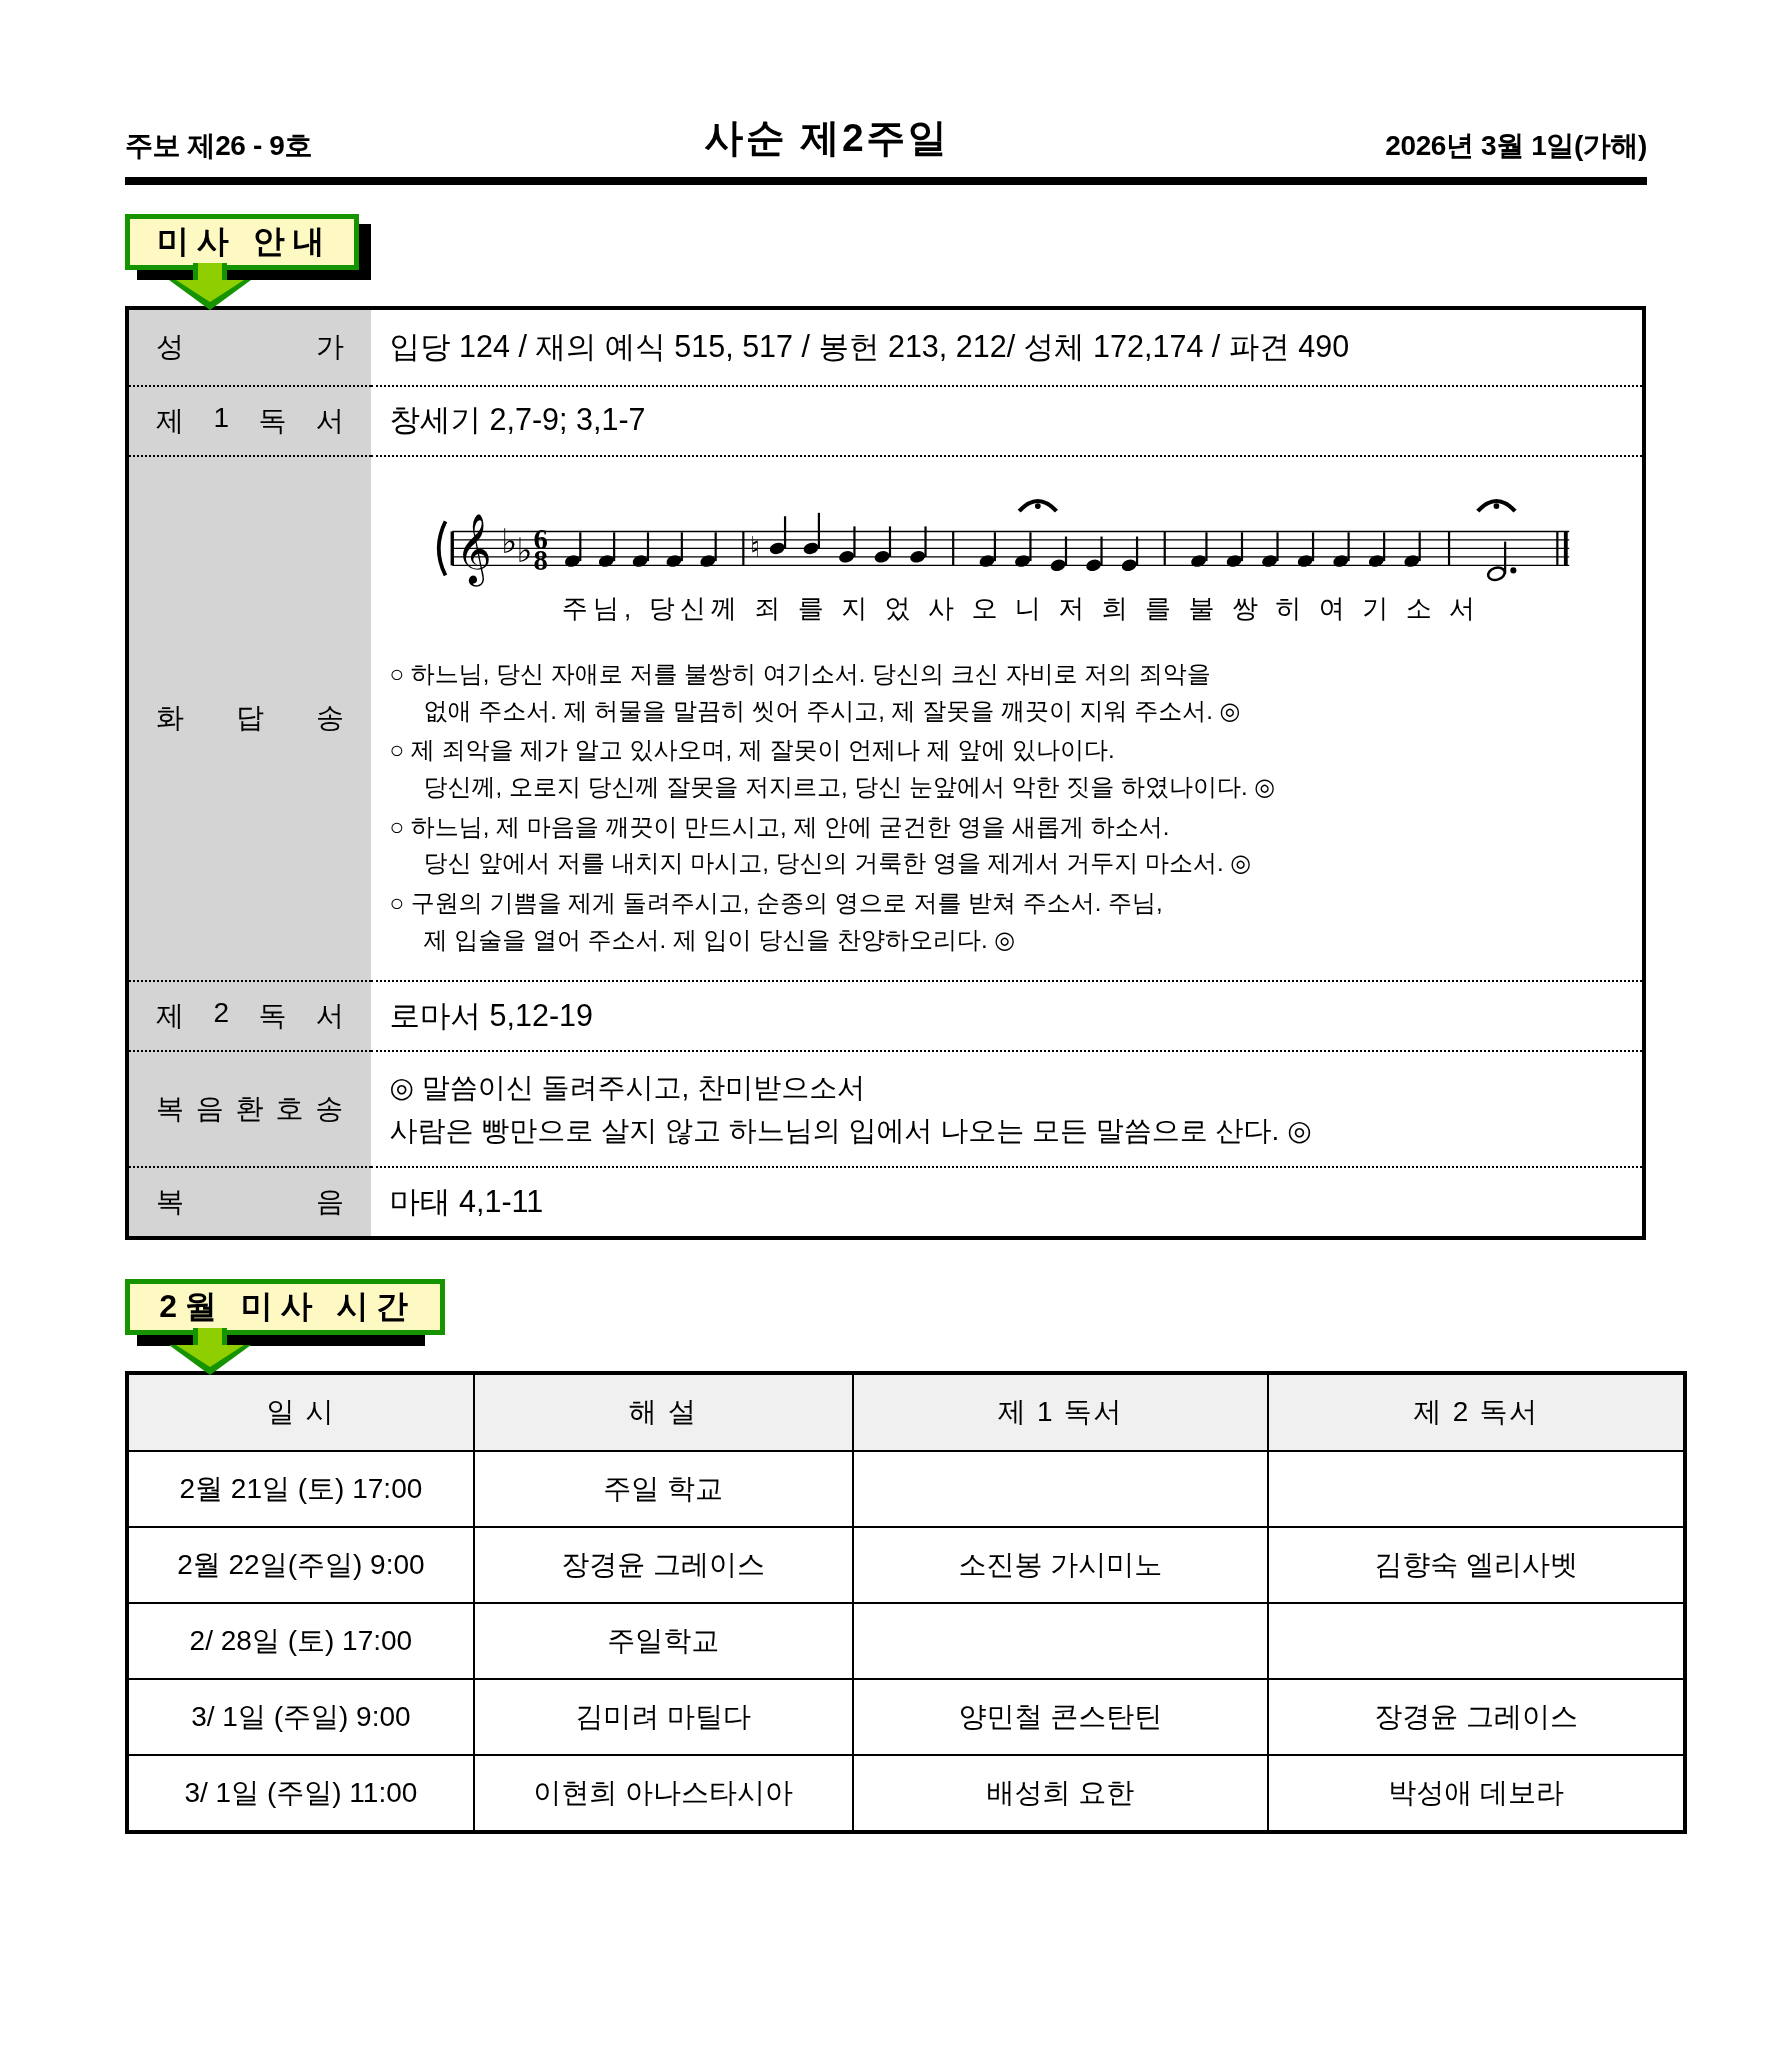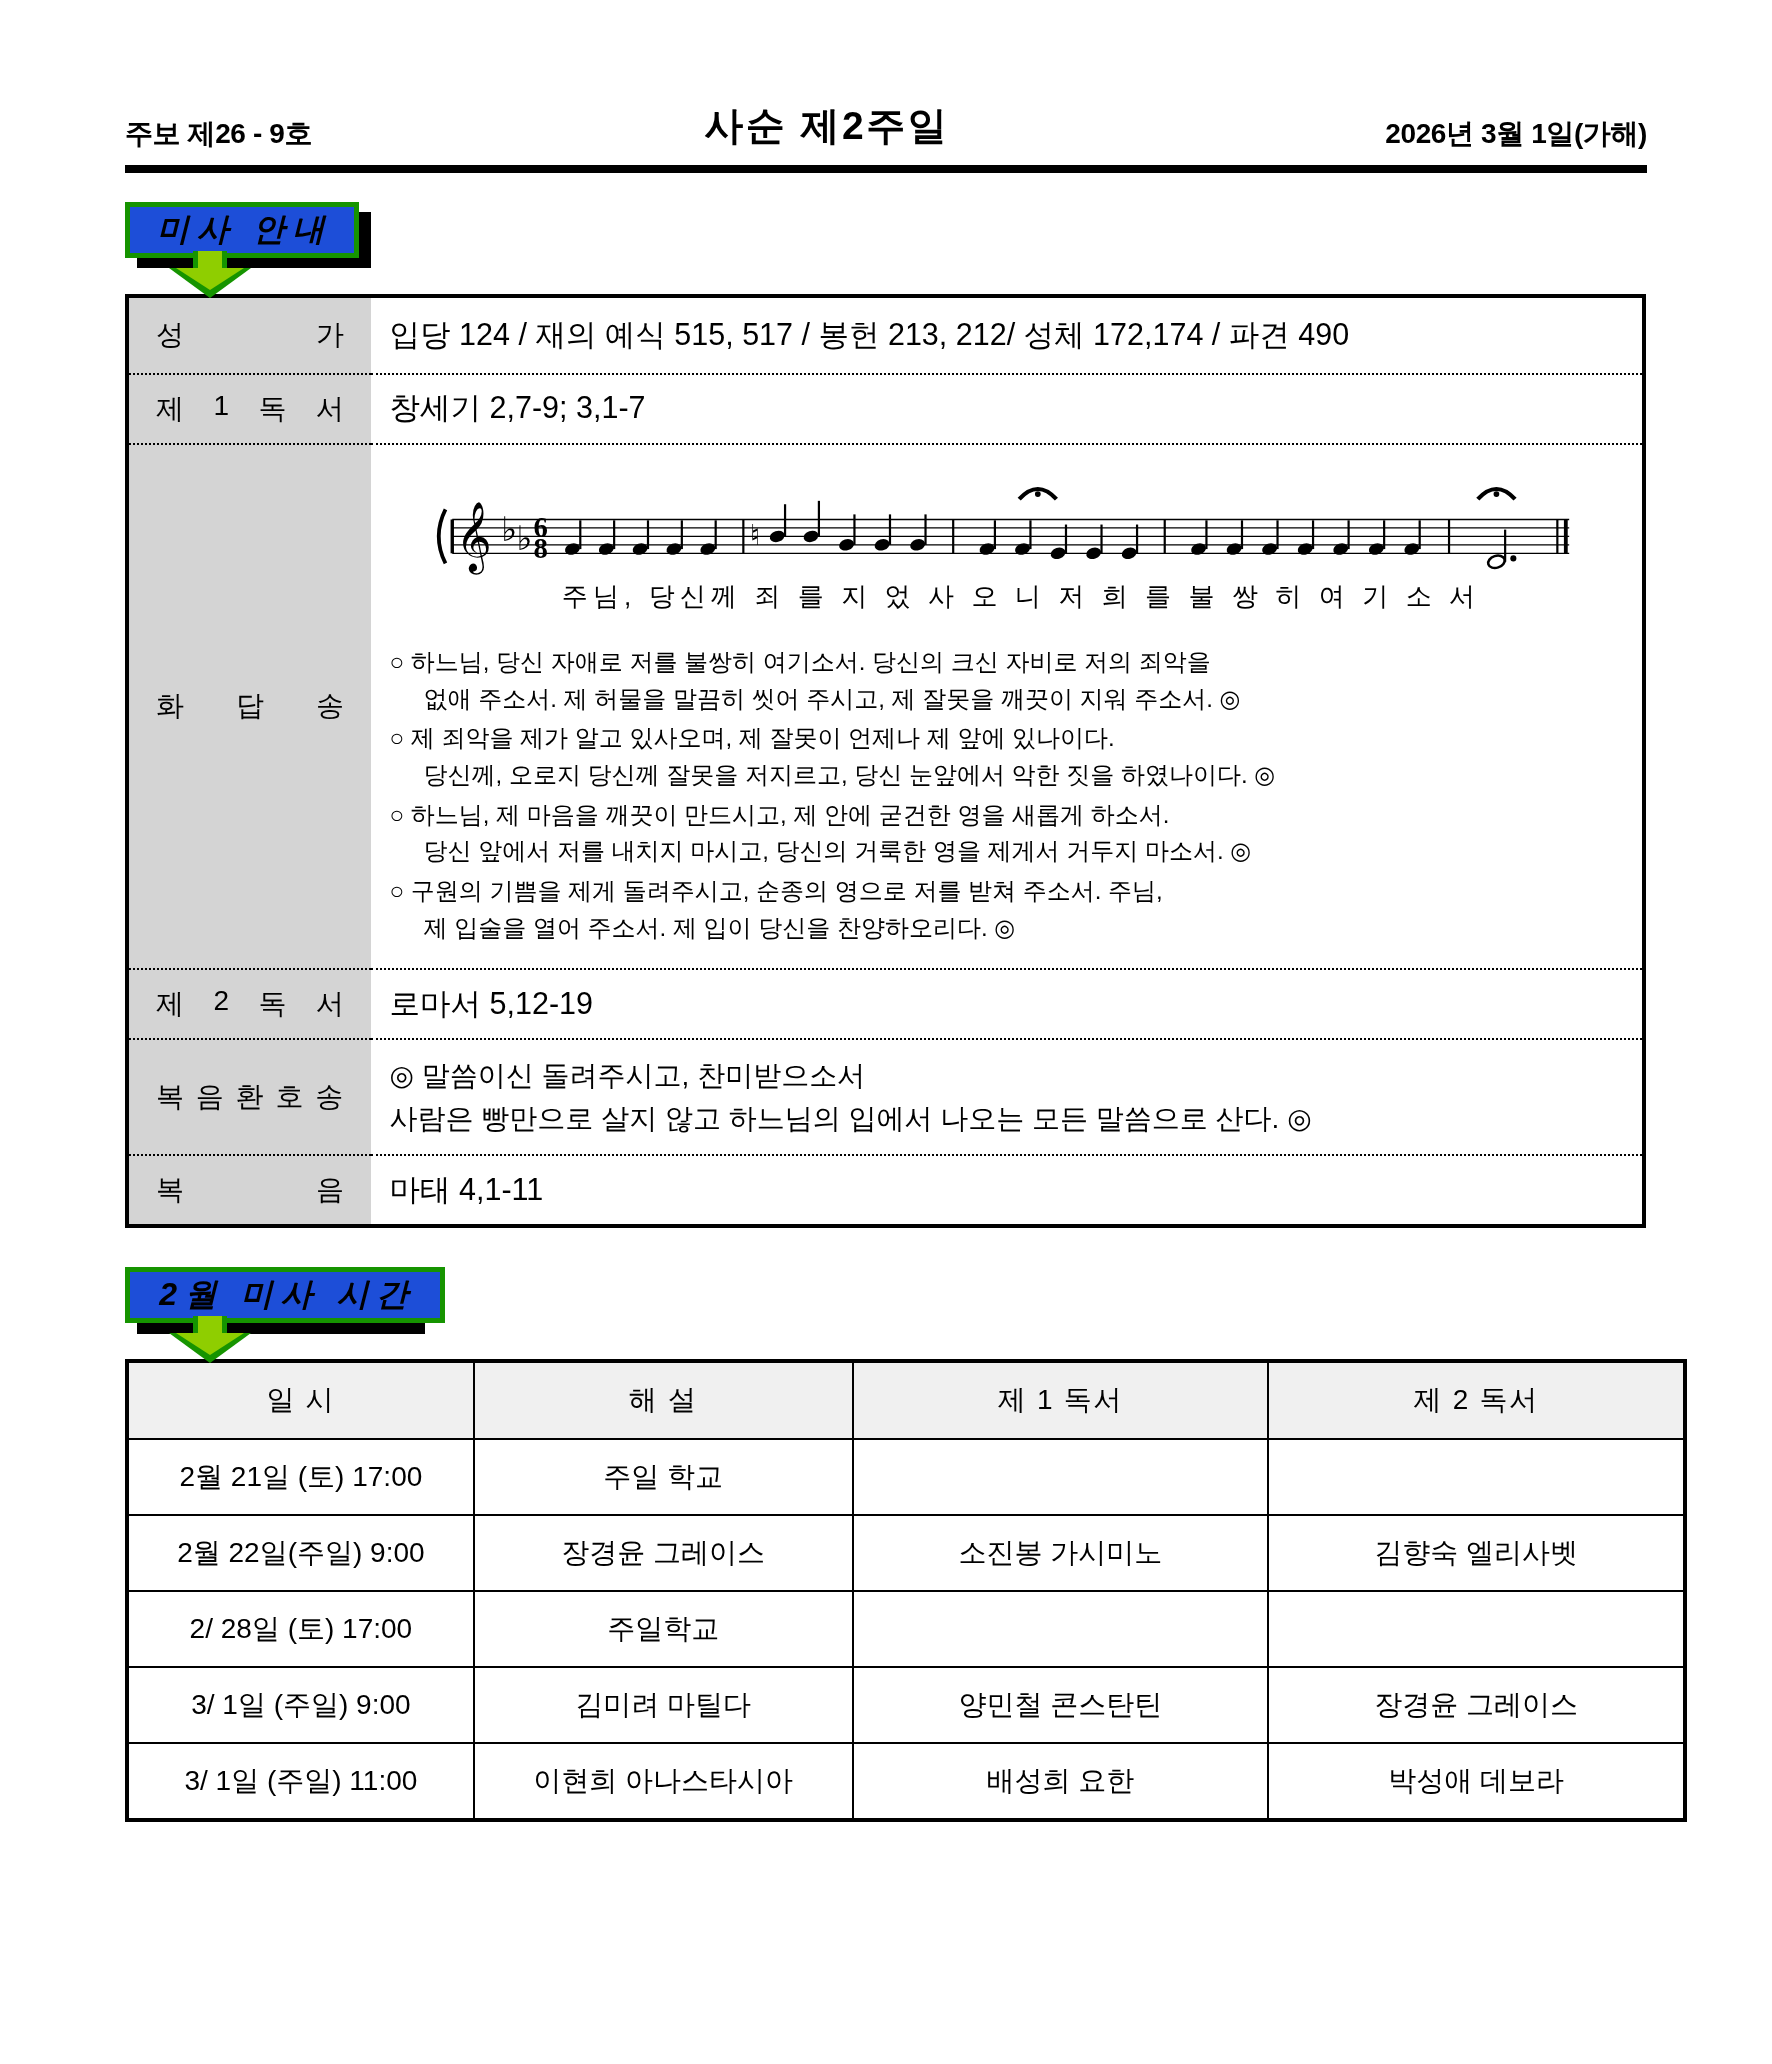--- a/index.html
+++ b/index.html
@@ -21,20 +21,21 @@
     padding: 0 125px;
     box-sizing: border-box;
     width: 1772px;
   }
   .header-row {
     display: flex;
     align-items: flex-end;
     justify-content: space-between;
     padding-top: 100px;
     height: 53px;
+    margin-top: 12px;
   }
   .hdr-left, .hdr-right {
     font-size: 28px;
     font-weight: bold;
     letter-spacing: -0.4px;
     white-space: nowrap;
   }
   .hdr-center {
     font-size: 39px;
     font-weight: bold;
@@ -51,28 +52,27 @@
   
   .banner-wrap {
     position: relative;
     height: 92px;
   }
   .banner {
     position: absolute;
     top: 0;
     left: 0;
     height: 56px;
-    background: #1d4ed8;
+    background: #fef9c3;
     border: 5.1px solid #169400;
     box-sizing: border-box;
     display: flex;
     align-items: center;
     justify-content: center;
     z-index: 3;
-    font-style: italic;
   }
   .banner-shadow {
     position: absolute;
     top: 10.2px;
     left: 12px;
     height: 56px;
     background: #000000;
     z-index: 1;
   }
   .banner-label {

